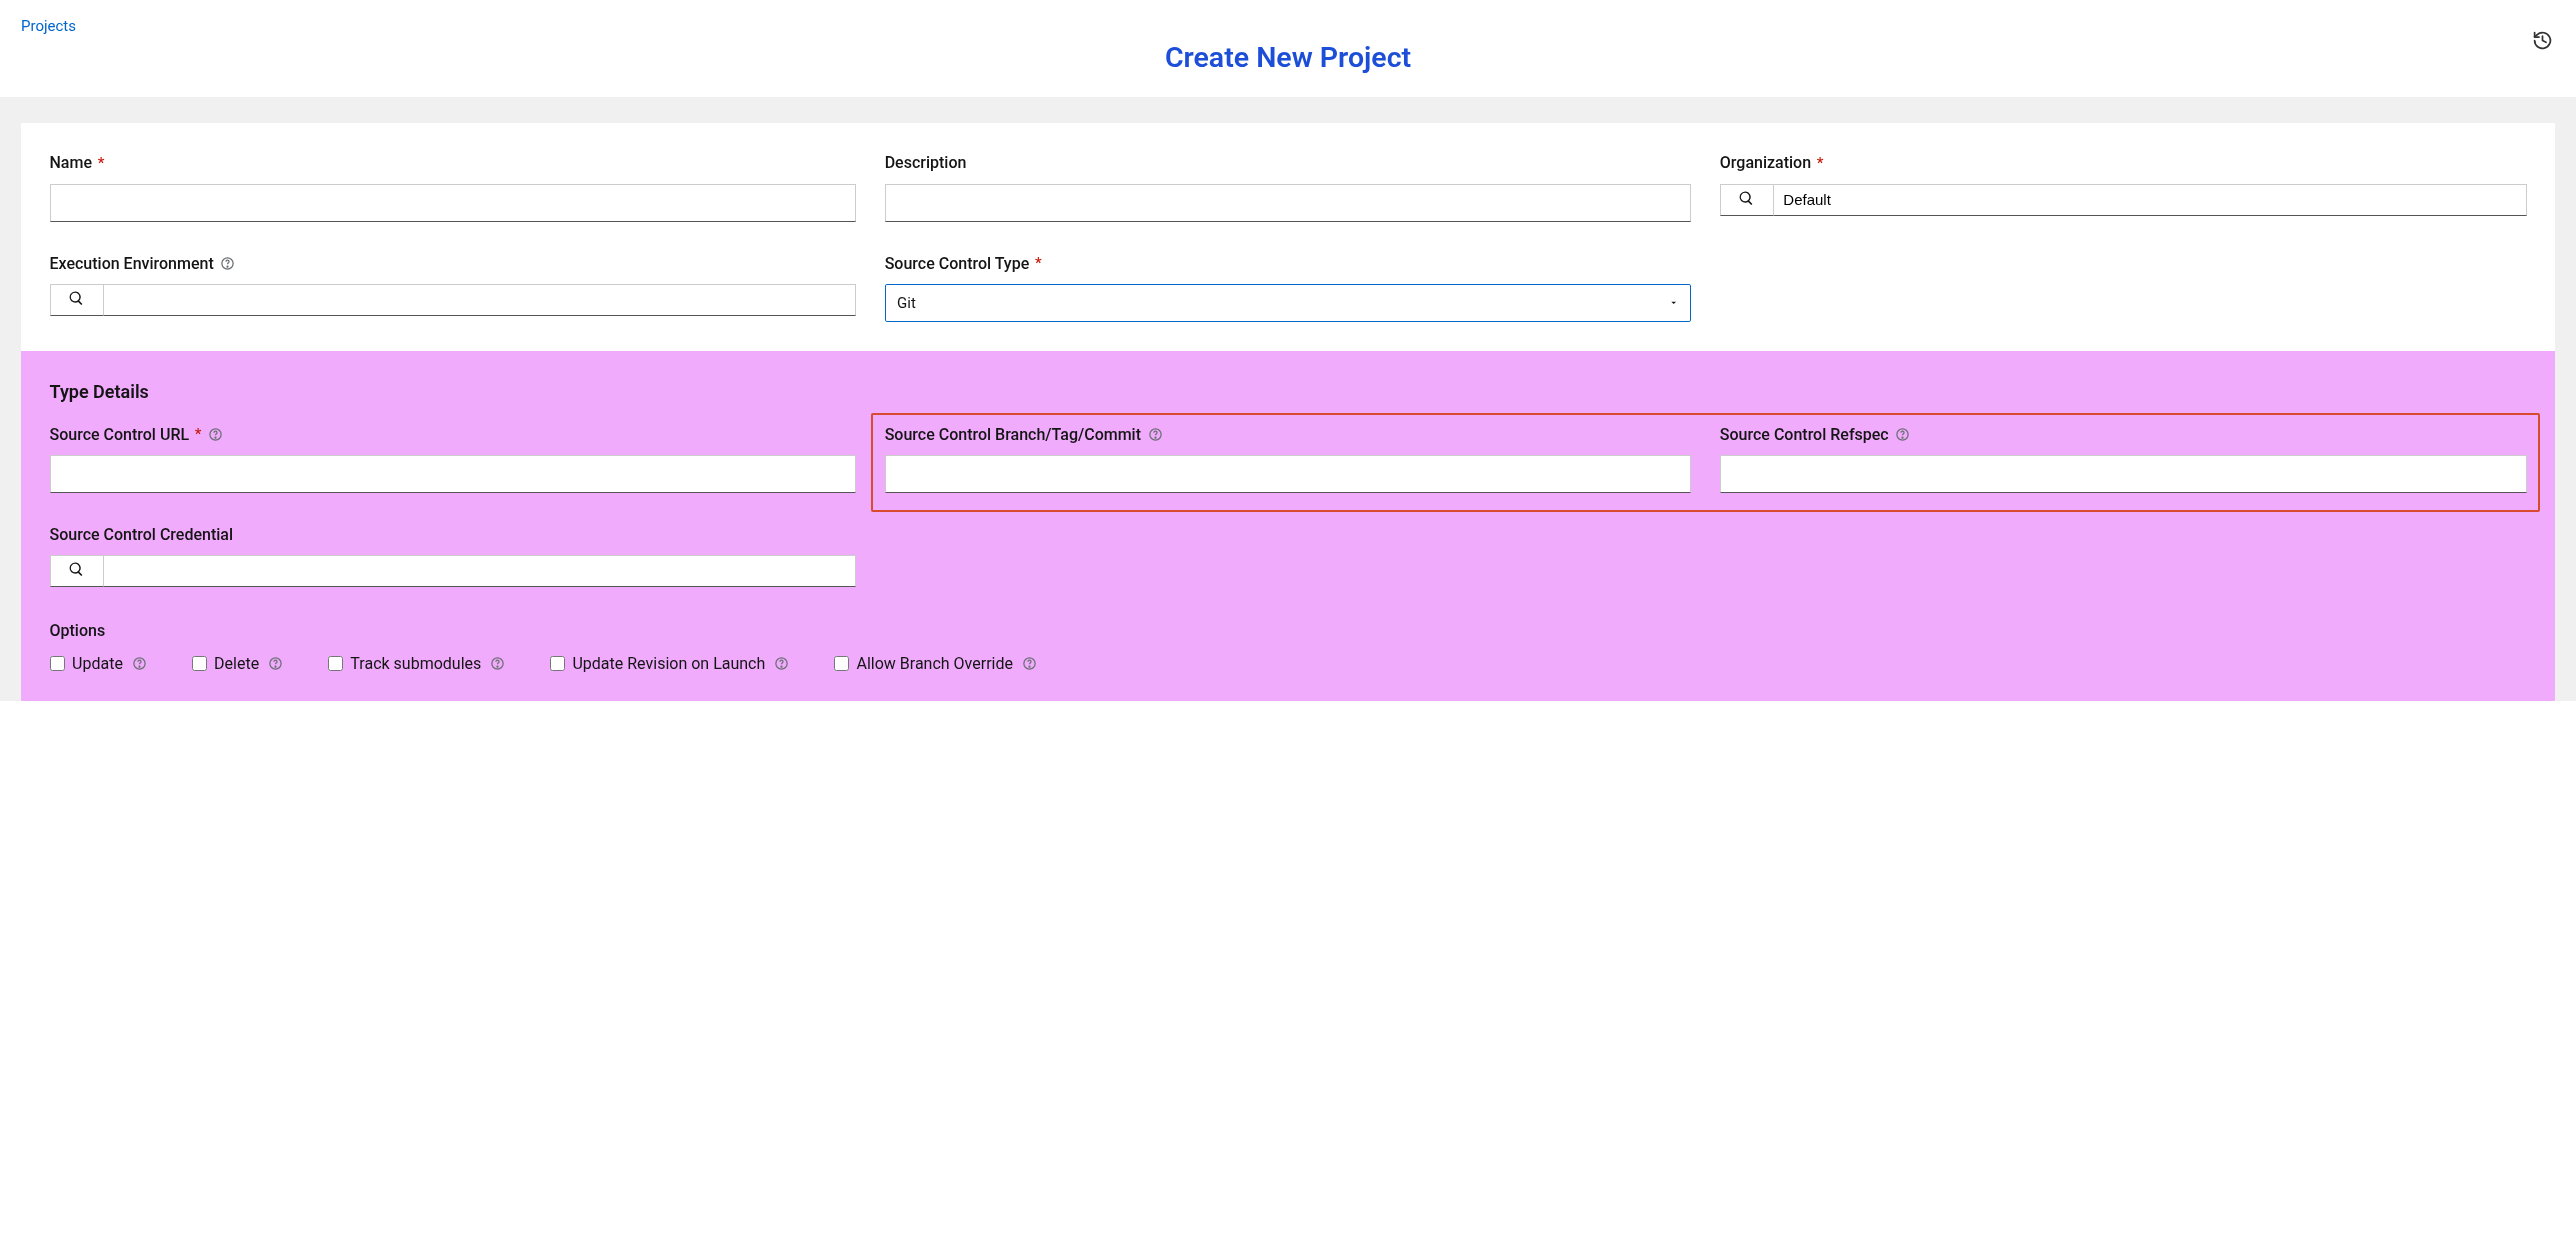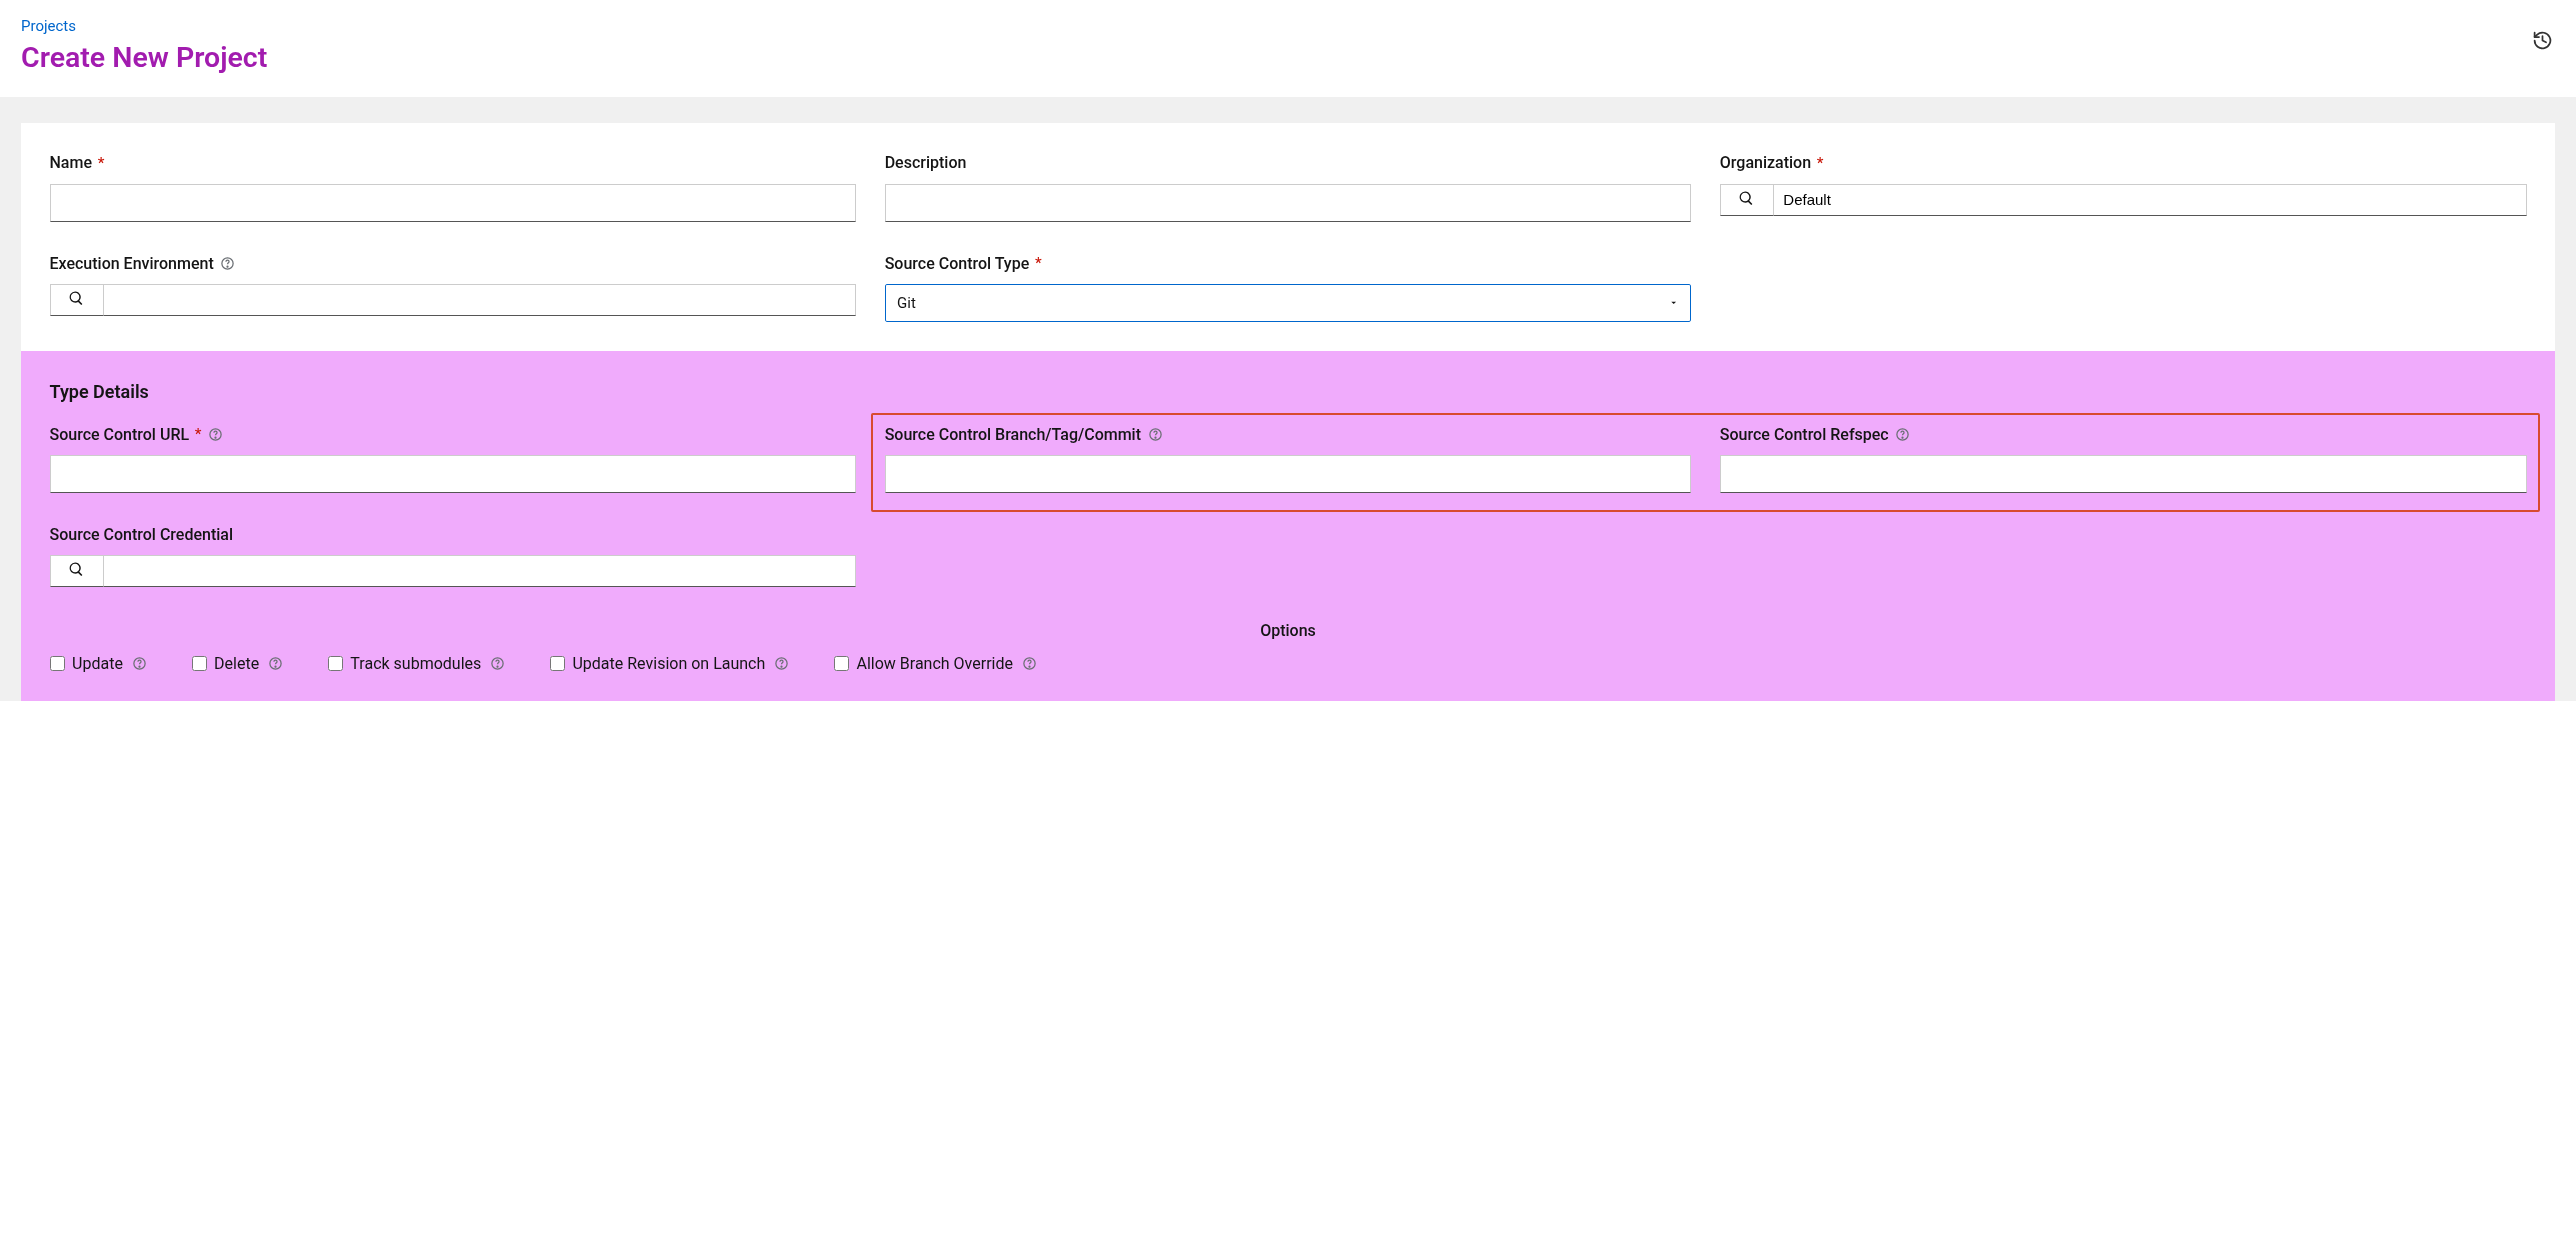--- a/index.html
+++ b/index.html
@@ -16,21 +16,22 @@
 .breadcrumb-link {
   color: #0066cc;
   font-size: 15px;
   text-decoration: none;
   cursor: pointer;
 }
 .page-title {
   font-size: 28.5px;
   font-weight: 600;
   margin-top: 5.7px;
-  color: #a21caf;
+  color: #1d4ed8;
+  text-align: center;
 }
 .history-icon-btn {
   position: absolute;
   top: 30px;
   right: 23px;
   cursor: pointer;
   color: #333;
 }
 .gray-band {
   background: #f0f0f0;
@@ -131,21 +132,20 @@
   position: absolute;
   border: 2.8px solid #d84b2f;
   border-radius: 1.9px;
   pointer-events: none;
 }
 .options-label {
   font-size: 16px;
   font-weight: 500;
   margin-bottom: 13.3px;
   margin-top: 34px;
-  text-align: center;
 }
 .options-row {
   display: flex;
   flex-wrap: wrap;
   gap: 44px;
   align-items: center;
 }
 .checkbox-item {
   display: inline-flex;
   align-items: center;

